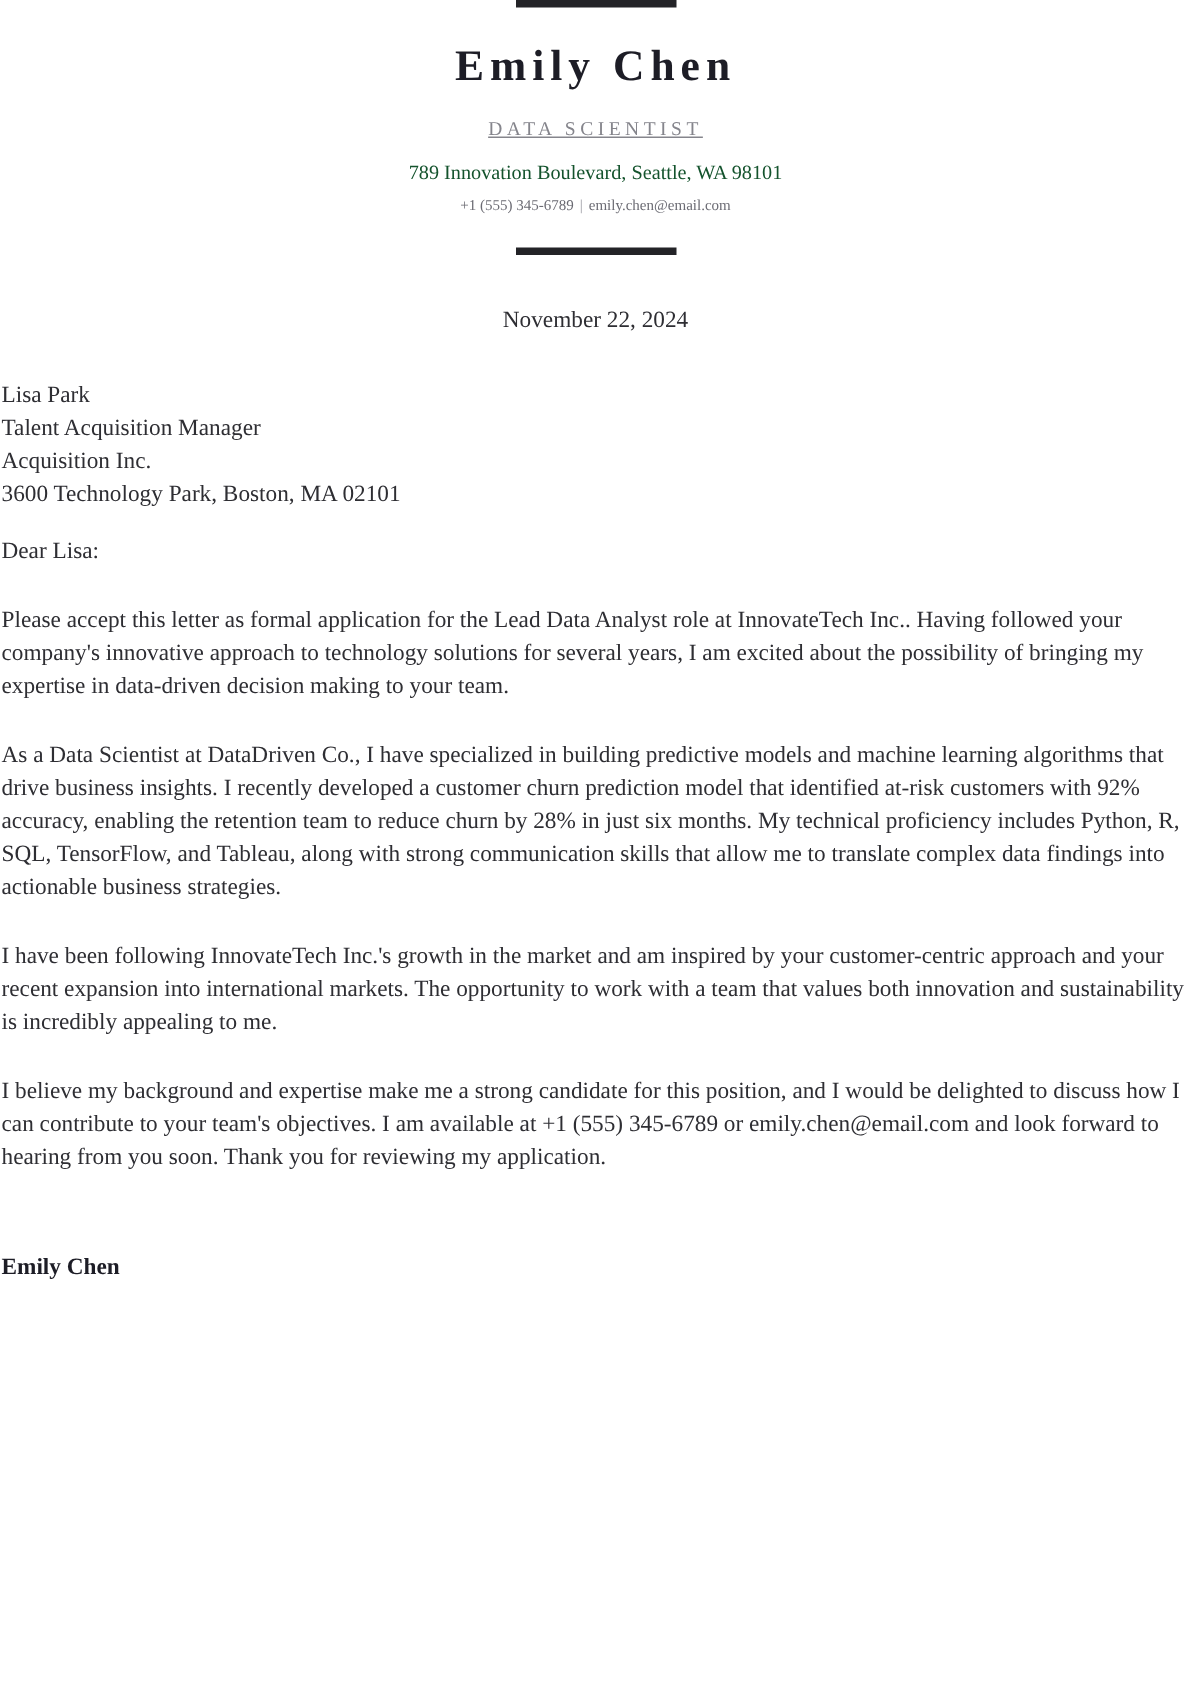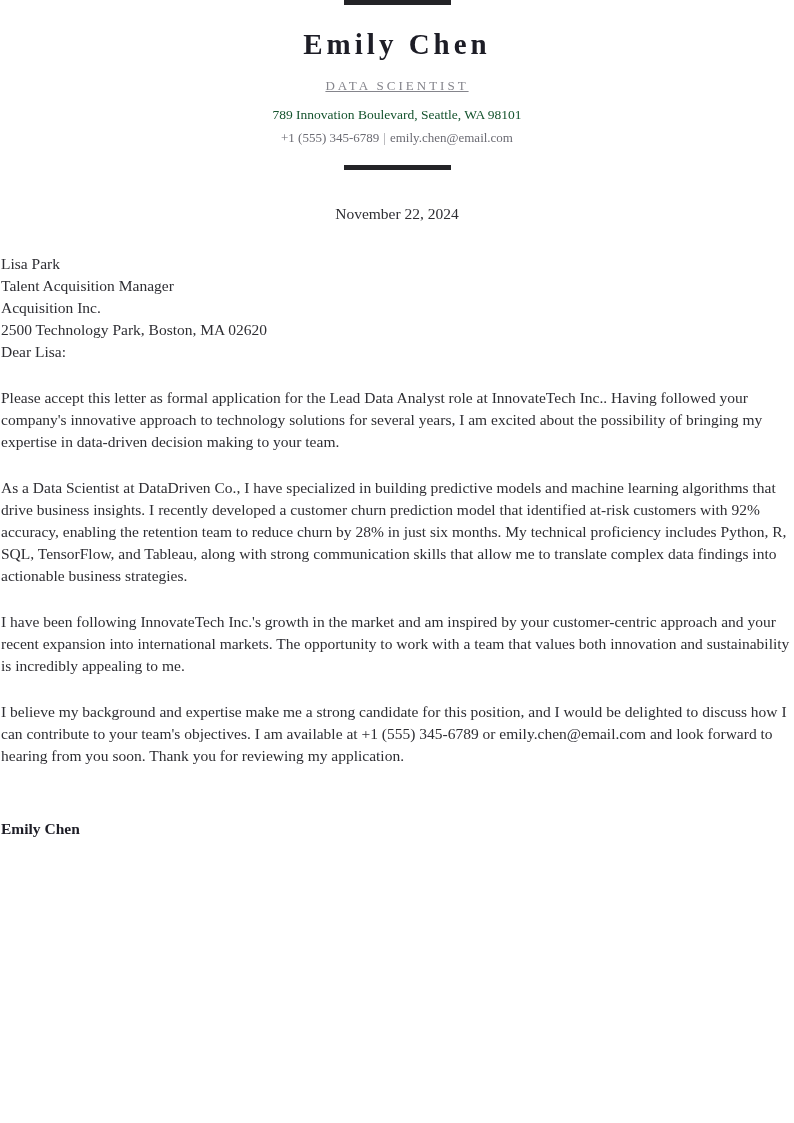--- a/index.html
+++ b/index.html
@@ -46,41 +46,41 @@
     text-decoration: underline;
   }
   .candidate-address {
     margin-top: 14px;
     font-size: 13.5px;
     line-height: 16px;
     color: #14532d;
   }
   .candidate-contact {
     margin-top: 7px;
-    font-size: 13px;
+    font-size: 10px;
     line-height: 16px;
     color: #6b6b73;
   }
   .contact-sep { color: #9a9aa1; padding: 0 4px; }
   .letter-header .accent-bar.bottom { margin-top: 19px; }
 
   
   .letter-body {
     padding: 0 1px;
     font-size: 15.5px;
     line-height: 22px;
     color: #2e2e33;
   }
   .letter-date {
     margin-top: 33px;
     text-align: center;
   }
   .recipient-block { margin-top: 28px; }
   .recipient-block div { line-height: 22px; }
-  .salutation { }
+  .salutation { margin-top: 16px; }
   .paragraph { margin-top: 24px; }
   .closing { margin-top: 24px; }
   .signature-name {
     margin-top: 51px;
     font-weight: 700;
     color: #1d1d26;
   }
 </style>
 </head>
 <body>
@@ -99,21 +99,21 @@
   </header>
 
   <main class="letter-body">
 
     <div class="letter-date">November 22, 2024</div>
 
     <div class="recipient-block">
       <div>Lisa Park</div>
       <div>Talent Acquisition Manager</div>
       <div>Acquisition Inc.</div>
-      <div>2500 Technology Park, Boston, MA 02620</div>
+      <div>3600 Technology Park, Boston, MA 02101</div>
     </div>
 
     <div class="salutation">Dear Lisa:</div>
 
     <p class="paragraph">Please accept this letter as formal application for the Lead Data Analyst role at InnovateTech Inc.. Having followed your company's innovative approach to technology solutions for several years, I am excited about the possibility of bringing my expertise in data-driven decision making to your team.</p>
     <p class="paragraph">As a Data Scientist at DataDriven Co., I have specialized in building predictive models and machine learning algorithms that drive business insights. I recently developed a customer churn prediction model that identified at-risk customers with 92% accuracy, enabling the retention team to reduce churn by 28% in just six months. My technical proficiency includes Python, R, SQL, TensorFlow, and Tableau, along with strong communication skills that allow me to translate complex data findings into actionable business strategies.</p>
     <p class="paragraph">I have been following InnovateTech Inc.'s growth in the market and am inspired by your customer-centric approach and your recent expansion into international markets. The opportunity to work with a team that values both innovation and sustainability is incredibly appealing to me.</p>
     <p class="paragraph">I believe my background and expertise make me a strong candidate for this position, and I would be delighted to discuss how I can contribute to your team's objectives. I am available at +1 (555) 345-6789 or emily.chen@email.com and look forward to hearing from you soon. Thank you for reviewing my application.</p>
 
 

